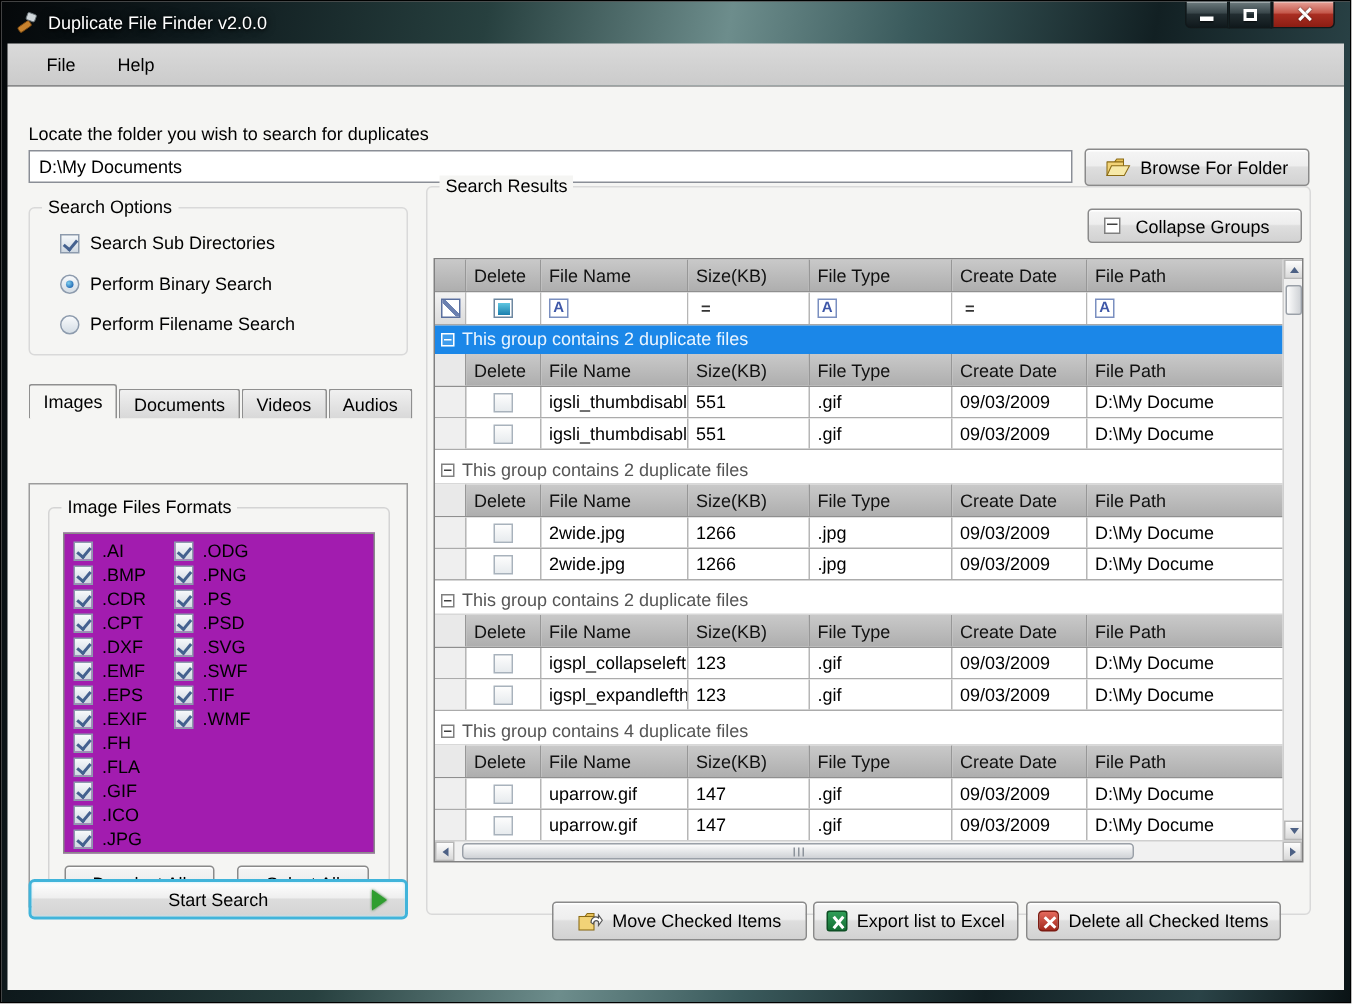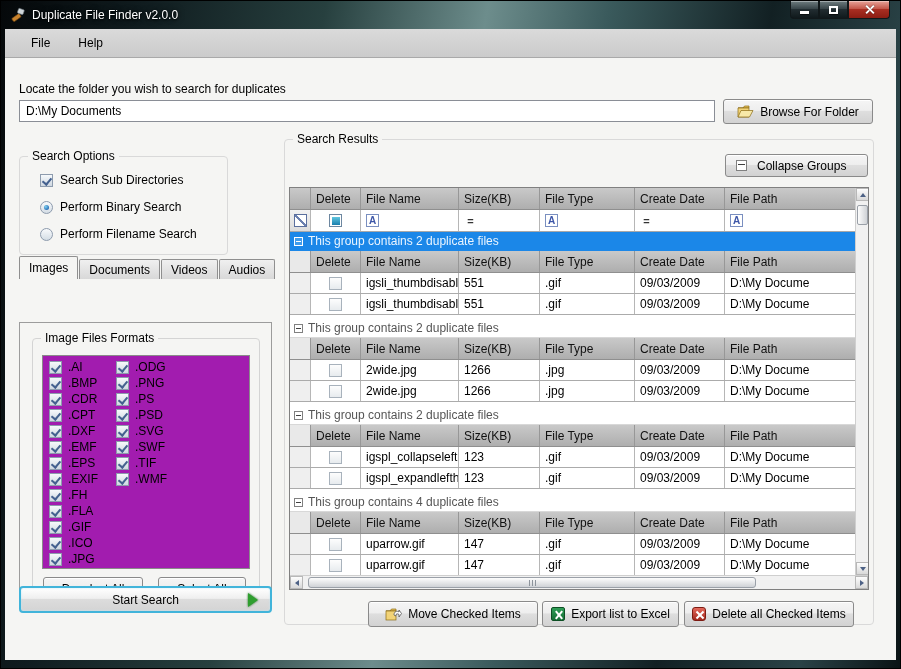--- a/index.html
+++ b/index.html
@@ -176,21 +176,21 @@
       <span style="display:flex;">
         <svg width="17" height="13" viewBox="0 0 17 13">
           <path d="M1 3 L6 3 L7.5 1 L12 1 L12 3 L1 3 Z" fill="#e8c25a" stroke="#8a6a14" stroke-width="0.7"></path>
           <path d="M1 3 L12 3 L12 12 L1 12 Z" fill="#f2d377" stroke="#8a6a14" stroke-width="0.7"></path>
           <path d="M1 12 L4 5.5 L16 5.5 L12.5 12 Z" fill="#f7e9a8" stroke="#8a6a14" stroke-width="0.7"></path>
         </svg>
       </span>
       <span>Browse For Folder</span>
     </div>
 
-    <div class="gb" style="left:14px; top:98px; width:209px; height:99px;text-align:center;">
+    <div class="gb" style="left:14px; top:80px; width:253px; height:99px;text-align:center;">
       <span class="gb-label">Search Options</span>
       <div class="opt-row" style="top:16px;">
         <span class="cb checked"></span>
         <span>Search Sub Directories</span>
       </div>
       <div class="opt-row" style="top:43px;">
         <span class="radio sel"></span>
         <span>Perform Binary Search</span>
       </div>
       <div class="opt-row" style="top:70px;">
@@ -313,21 +313,21 @@
             <span>Select All</span>
           </div>
       </div>
     </div>
 
     <div class="abs start-btn" style="left:14px; top:528px; width:253px; height:27px;">
       <span>Start Search</span>
       <span class="icon-play"></span>
     </div>
 
-    <div class="gb" style="left:279px; top:81px; width:590px; height:486px;">
+    <div class="gb" style="left:279px; top:66px; width:590px; height:486px;">
       <span class="gb-label">Search Results</span>
 
       <div class="btn" style="position:absolute; left:440px; top:14px; width:143px; height:23px; justify-content:flex-start; padding-left:10px; gap:10px;">
         <span class="minusbox" style="width:11px;height:11px;"></span>
         <span>Collapse Groups</span>
       </div>
 
       <div class="grid" style="left:4px; top:47px; width:580px; height:403px;">
         <div class="rows">
 

